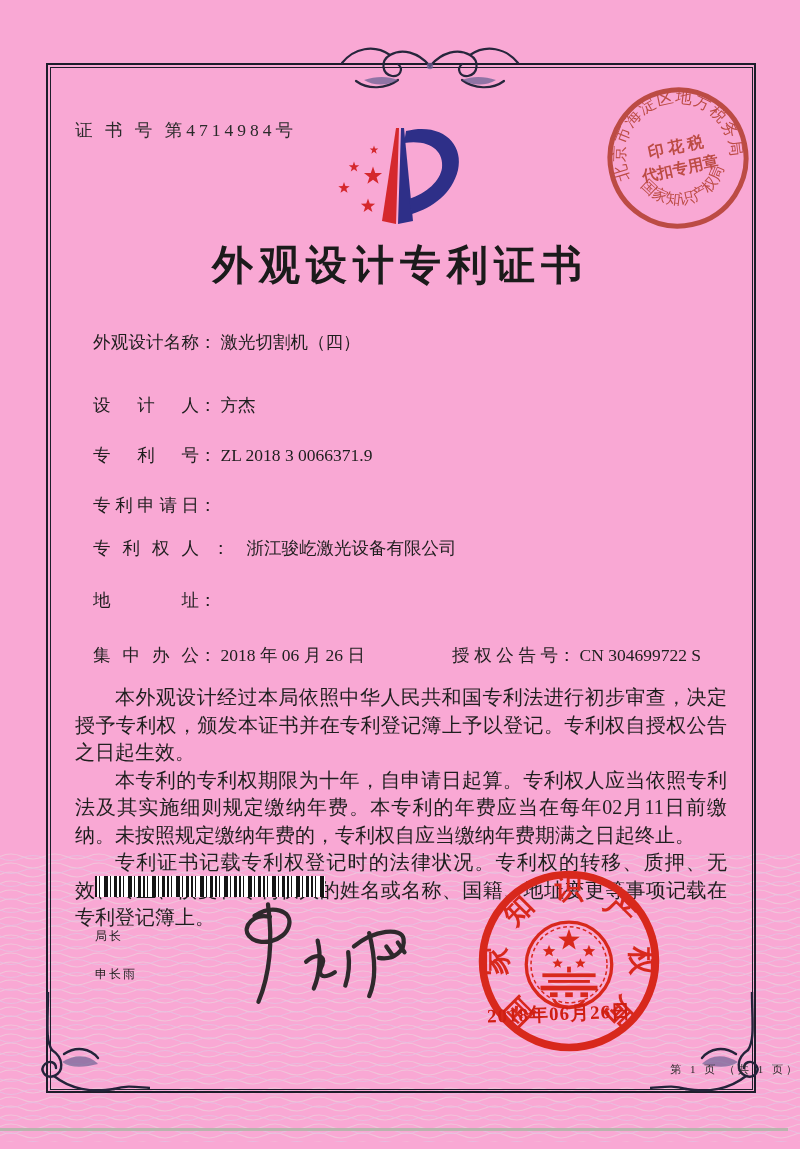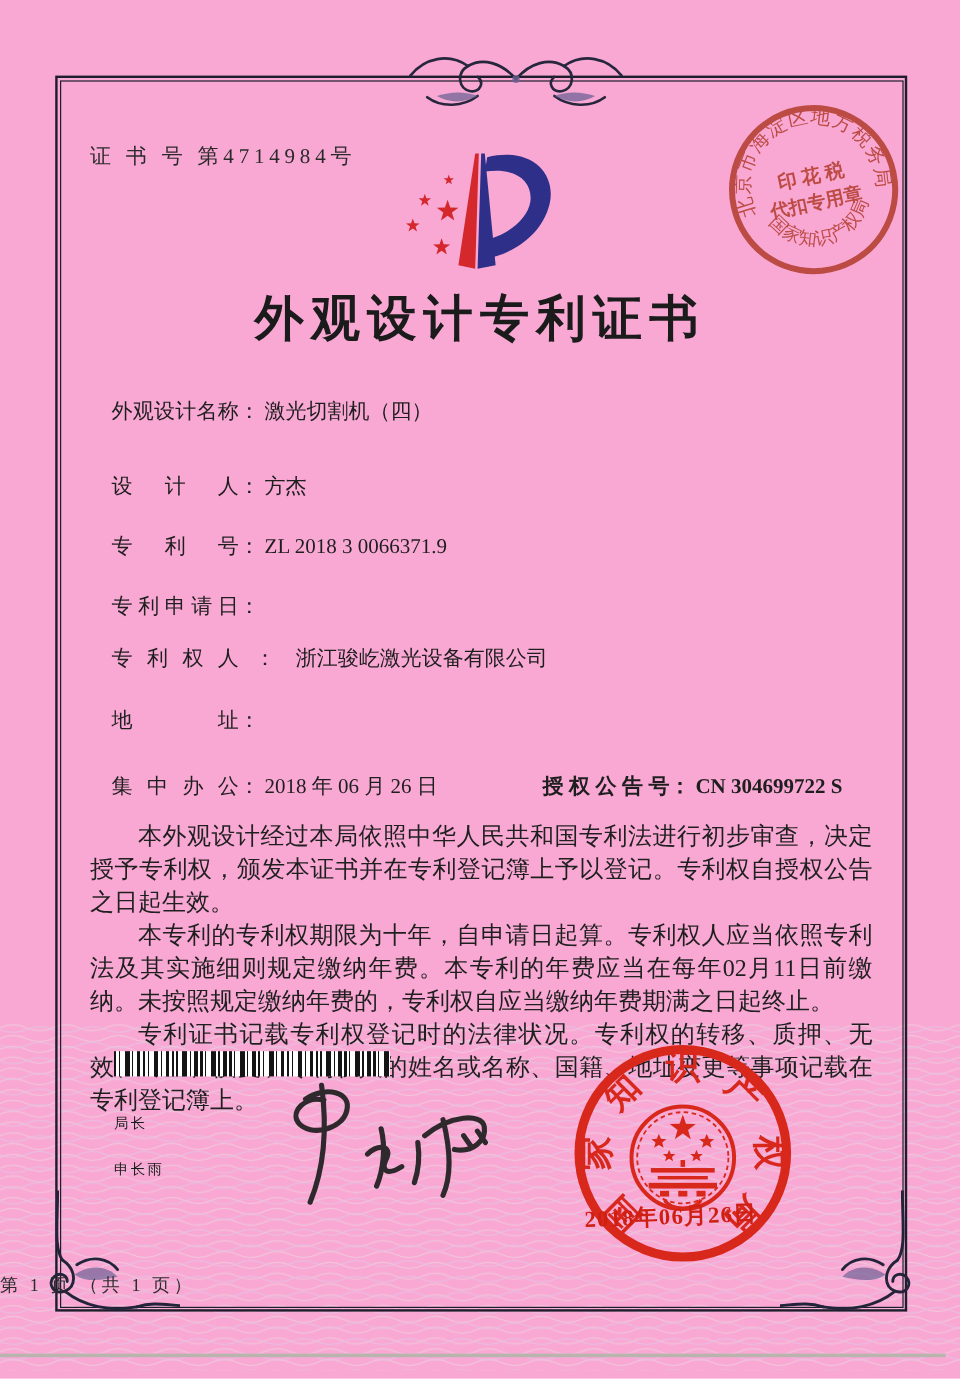--- a/index.html
+++ b/index.html
@@ -32,22 +32,22 @@
   .barcode{position:absolute;left:95px;top:876px;width:230px;height:21px;
     background:repeating-linear-gradient(90deg,
       #141414 0 2px,#fff 2px 4px,#141414 4px 5px,#fff 5px 9px,
       #141414 9px 13px,#fff 13px 15px,#141414 15px 16px,#fff 16px 19px,
       #141414 19px 22px,#fff 22px 24px);}
   .signer{position:absolute;left:95px;font-size:12px;color:#1c1c1c;letter-spacing:2px;}
   .sig{position:absolute;left:205px;top:898px;}
   .officestamp{position:absolute;left:474px;top:866px;}
   .stampdate{position:absolute;left:487px;top:1001px;font-size:19px;font-weight:bold;
     color:#cf1f12;letter-spacing:1px;transform:rotate(-2deg);}
-  .footer{position:absolute;left:0;top:1062px;width:800px;text-align:left;
-    font-size:15px;letter-spacing:3px;color:#2c2c2c;}
+  .footer{position:absolute;left:0;top:1062px;width:800px;text-align:right;
+    font-size:11px;letter-spacing:3px;color:#2c2c2c;}
   .pageedge{position:absolute;left:0;top:1128px;width:788px;height:3px;background:#b9b4ae;z-index:4;}
   svg text{font-family:"Liberation Serif","DejaVu Serif",serif;}
 </style>
 </head>
 <body>
 
 <div class="photo">
 
   <svg class="waves" width="800" height="290" aria-hidden="true">
     <defs>
@@ -170,21 +170,21 @@
     </div>
     <div class="row" style="top:586px;">
       <span class="flabel">地址</span>
         <span class="colon">：</span>
     </div>
     <div class="row" style="top:641px;">
       <span class="flabel">集中办公</span>
         <span class="colon">：</span>
       <span class="fvalue">2018 年 06 月 26 日</span>
     </div>
-    <div class="row2" style="top:641px;font-weight:bold;">
+    <div class="row2" style="top:641px;">
       <span class="flabel">授权公告号</span>
         <span class="colon">：</span>
       <span class="fvalue">CN 304699722 S</span>
     </div>
 
     <div class="paras">
       <p>本外观设计经过本局依照中华人民共和国专利法进行初步审查，决定授予专利权，颁发本证书并在专利登记簿上予以登记。专利权自授权公告之日起生效。</p>
       <p>本专利的专利权期限为十年，自申请日起算。专利权人应当依照专利法及其实施细则规定缴纳年费。本专利的年费应当在每年02月11日前缴纳。未按照规定缴纳年费的，专利权自应当缴纳年费期满之日起终止。</p>
       <p>专利证书记载专利权登记时的法律状况。专利权的转移、质押、无效、终止、恢复和专利权人的姓名或名称、国籍、地址变更等事项记载在专利登记簿上。</p>
     </div>

